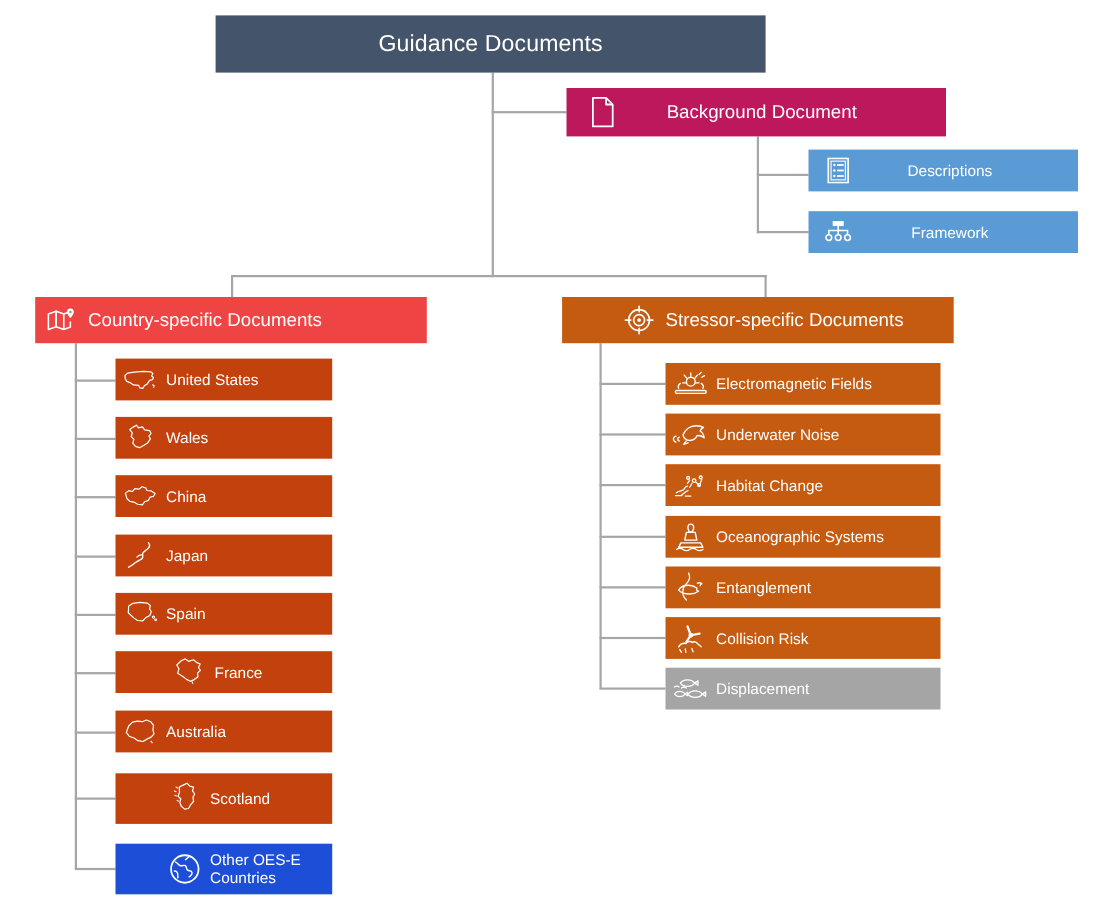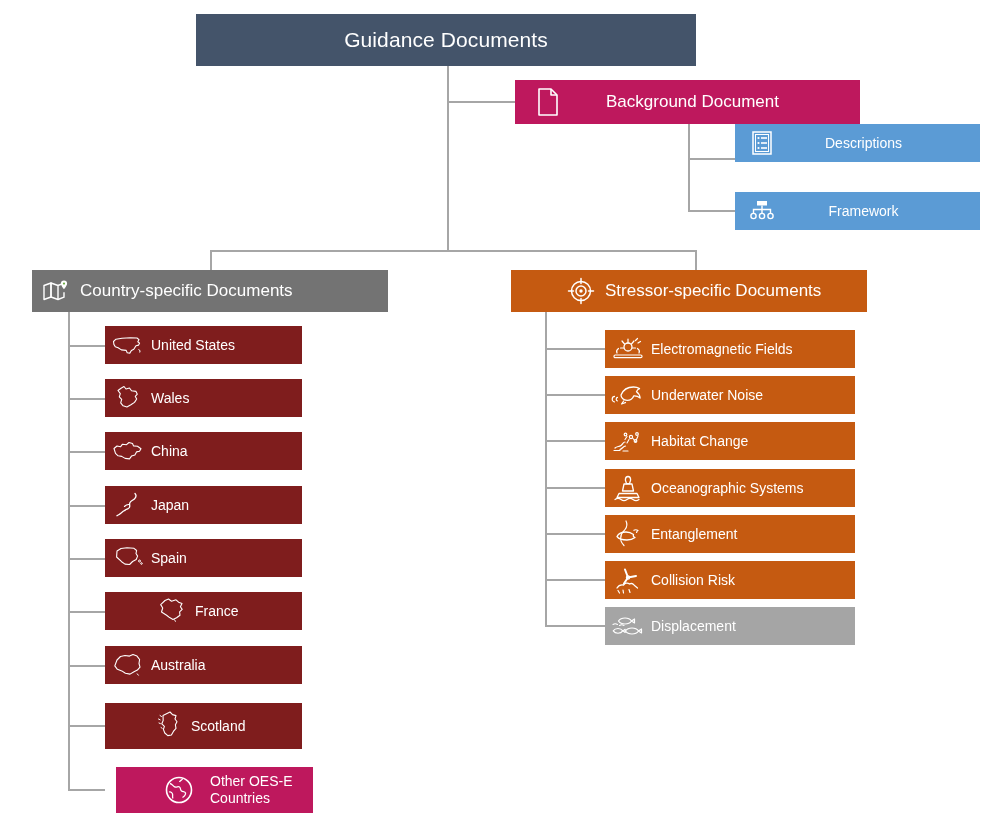--- a/index.html
+++ b/index.html
@@ -29,30 +29,30 @@
 
   
   .lvl3{background:#5B9BD5;left:735px;width:245px;height:38px;}
   .lvl3 .ico{width:54px;}
   .lvl3 .lbl{font-size:14px;text-align:center;padding-right:42px;}
 
   
   .cat{height:42px;}
   .cat .ico{width:48px;}
   .cat .lbl{font-size:17px;}
-  .cat.green{background:#737373;left:32px;top:270px;width:356px;}
+  .cat.green{background:#ef4444;left:32px;top:270px;width:356px;}
   .cat.orange{background:#C55A11;left:511px;top:270px;width:356px;padding-left:46px;}
 
   
   .leaf{height:38px;}
   .leaf .ico{width:46px;}
   .leaf .lbl{font-size:14px;line-height:17px;}
-  .leaf.green{background:#7f1d1d;left:105px;width:197px;}
+  .leaf.green{background:#c2410c;left:105px;width:197px;}
   .leaf.orange{background:#C55A11;left:605px;width:250px;}
-  .leaf.gray-l{background:#be185d;left:116px;width:197px;gap:8px;}
+  .leaf.gray-l{background:#1d4ed8;left:105px;width:197px;}
   .leaf.gray-r{background:#A5A5A5;left:605px;width:250px;}
   .leaf.tall{height:46px;padding-left:40px;}
 
   svg{display:block;}
 </style>
 </head>
 <body>
 
 <div id="stage">
 
@@ -95,21 +95,21 @@
   <div class="node lvl2">
     <span class="ico">
       <svg width="24" height="28" viewBox="0 0 24 28">
           <path d="M3 1h12l6 6v20H3z" fill="none" stroke="#fff" stroke-width="1.6" stroke-linejoin="round"></path>
           <path d="M15 1v6h6" fill="none" stroke="#fff" stroke-width="1.6" stroke-linejoin="round"></path>
         </svg>
     </span>
     <span class="lbl">Background Document</span>
   </div>
 
-  <div class="node lvl3" style="top:124px;">
+  <div class="node lvl3" style="top:136px;">
     <span class="ico">
       <svg width="22" height="24" viewBox="0 0 22 24">
           <rect x="2" y="1" width="18" height="22" fill="none" stroke="#fff" stroke-width="1.5"></rect>
           <rect x="4.5" y="3.5" width="13" height="17" fill="none" stroke="#fff" stroke-width="1"></rect>
           <circle cx="7.5" cy="7" r="1.1" fill="#fff"></circle>
           <circle cx="7.5" cy="12" r="1.1" fill="#fff"></circle>
           <circle cx="7.5" cy="17" r="1.1" fill="#fff"></circle>
           <rect x="10" y="6.2" width="6" height="1.6" fill="#fff"></rect>
           <rect x="10" y="11.2" width="6" height="1.6" fill="#fff"></rect>
           <rect x="10" y="16.2" width="6" height="1.6" fill="#fff"></rect>

